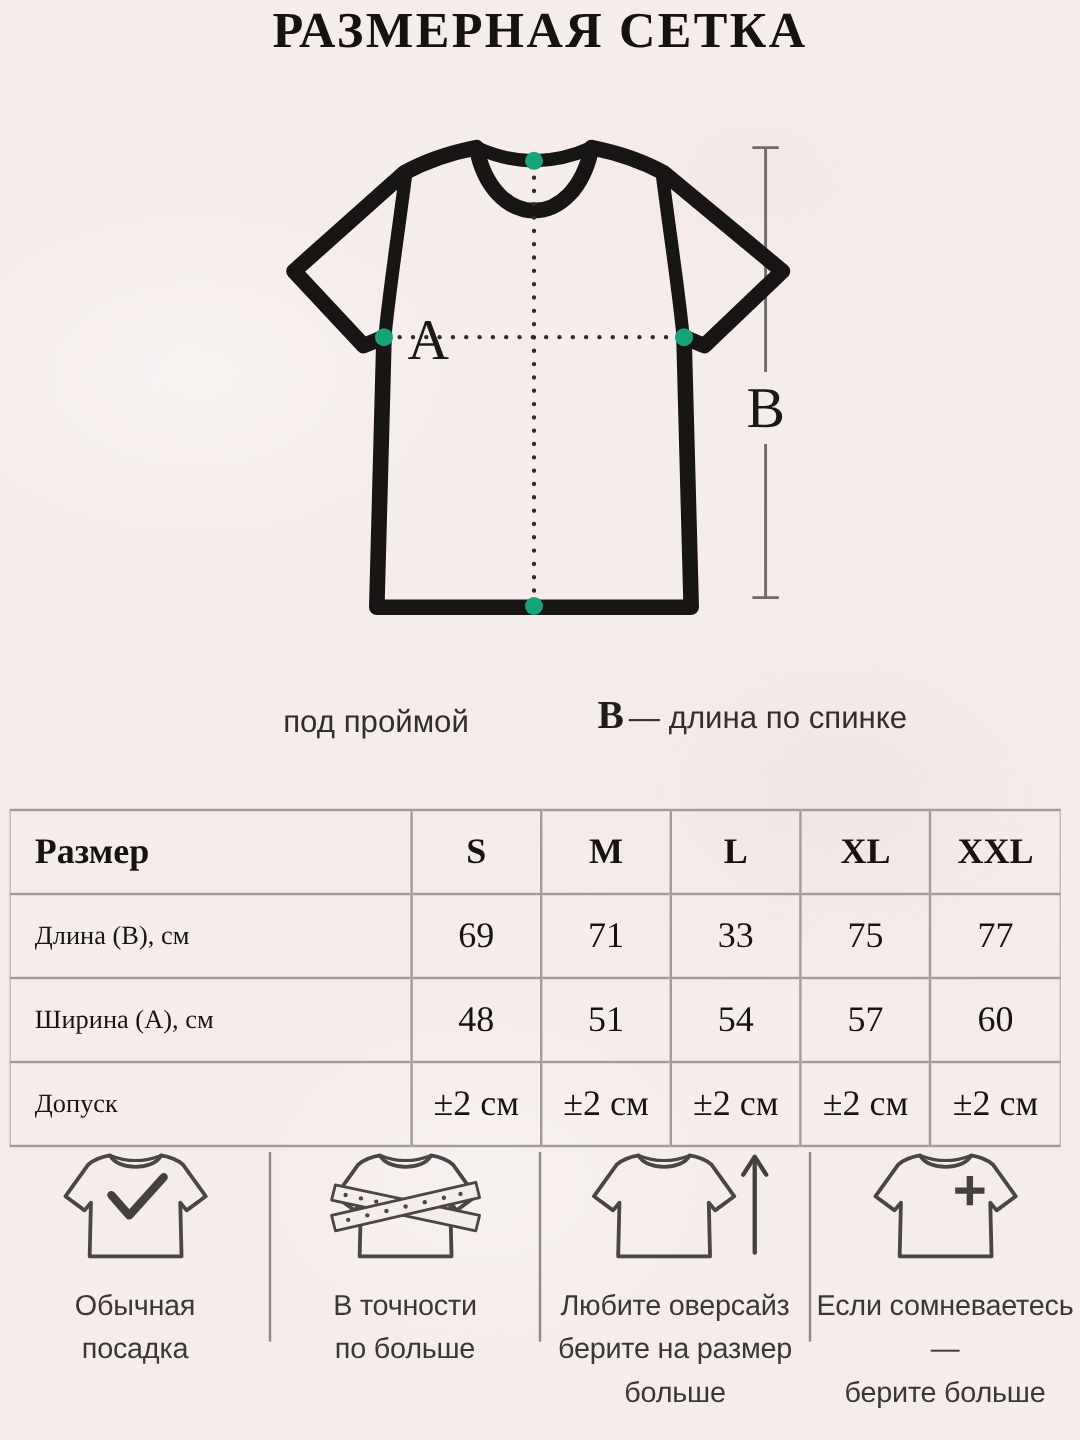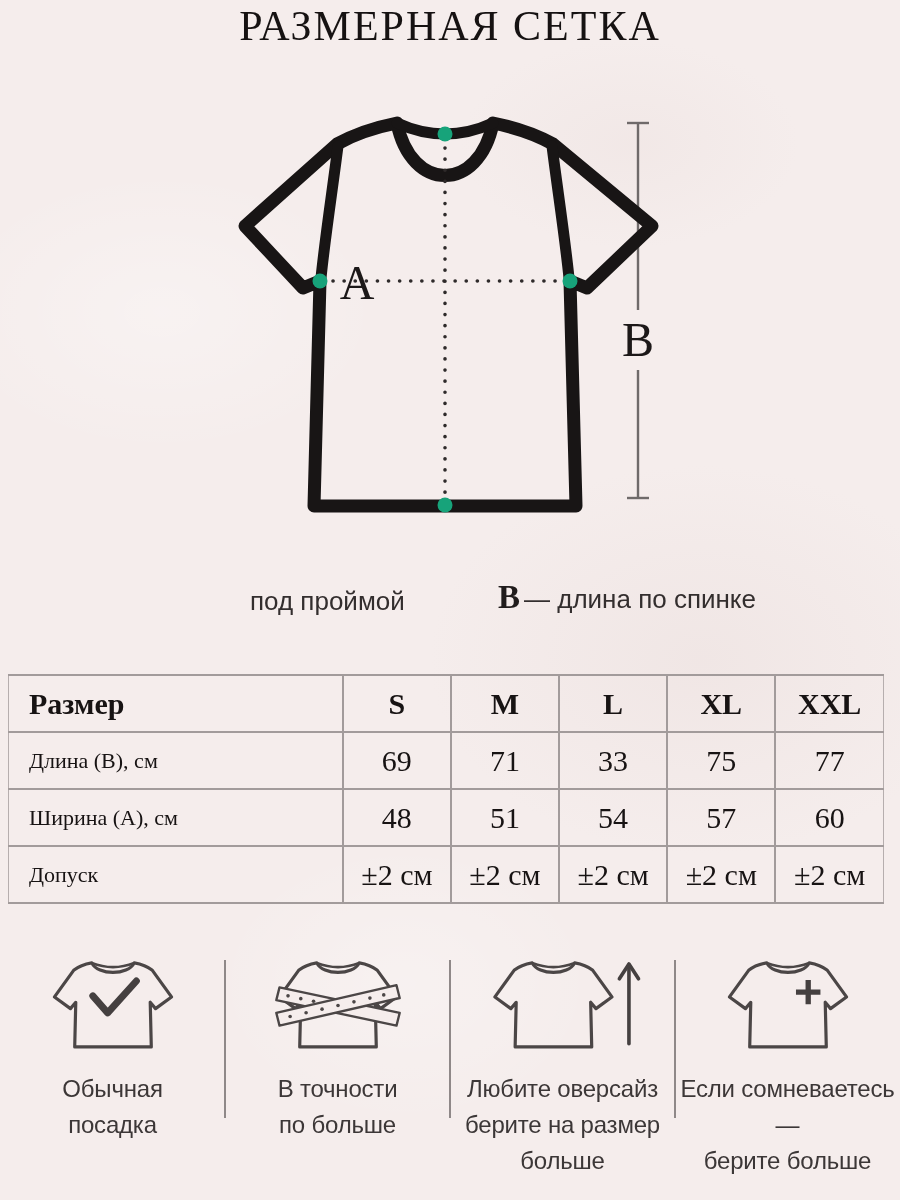--- a/index.html
+++ b/index.html
@@ -9,42 +9,42 @@
     background-image:
       radial-gradient(ellipse 340px 220px at 18% 26%, rgba(255,255,255,.30), transparent 65%),
       radial-gradient(ellipse 420px 300px at 78% 55%, rgba(231,217,215,.35), transparent 65%),
       radial-gradient(ellipse 300px 220px at 45% 82%, rgba(255,255,255,.25), transparent 65%),
       radial-gradient(ellipse 260px 160px at 70% 12%, rgba(233,220,218,.30), transparent 65%);
     font-family:"Liberation Serif","DejaVu Serif",serif;
     color:#181414;
   }
   .title {
     position:absolute; top:2px; left:0; width:100%;
-    text-align:center; font-size:42px; font-weight:400; letter-spacing:2px;
+    text-align:center; font-size:42px; font-weight:700; letter-spacing:2px;
     color:#161212;
   }
   .diagram { position:absolute; left:235px; top:98px; width:430px; height:430px; }
   .diagram text { font-family:"Liberation Serif","DejaVu Serif",serif; }
 
   .legend-a { position:absolute; left:196px; top:579px; }
   .legend-b { position:absolute; left:498px; top:579px; }
   .legend-letter { font-size:33px; font-weight:600; color:#211c1c; }
   .legend-text {
     font-family:"Liberation Sans","DejaVu Sans",sans-serif;
     font-size:26px; color:#332e2e;
   }
-  .legend-line2 { margin-left:54px; margin-top:7px; }
+  .legend-line2 { margin-left:40px; margin-top:7px; }
 
   table.size-table {
     position:absolute; left:8px; top:674px; width:876px;
     border-collapse:collapse; table-layout:fixed;
     border-bottom:2px solid #a29b9b;
     border-left:1px solid #b6aeae; border-right:1px solid #b6aeae;
   }
-  .size-table tr { height:57px; }
+  .size-table tr { height:70px; }
   .size-table td {
     border-top:2px solid #a29b9b;
     text-align:center; vertical-align:middle;
     font-size:30px; color:#171313;
   }
   .size-table td + td { border-left:2px solid #a29b9b; }
   .size-table td.rowlabel { text-align:left; padding-left:20px; font-size:22px; }
   .size-table tr.head td { font-weight:600; font-size:30px; }
   .size-table col.c0 { width:38.2%; }
   .size-table col.cn { width:12.36%; }

